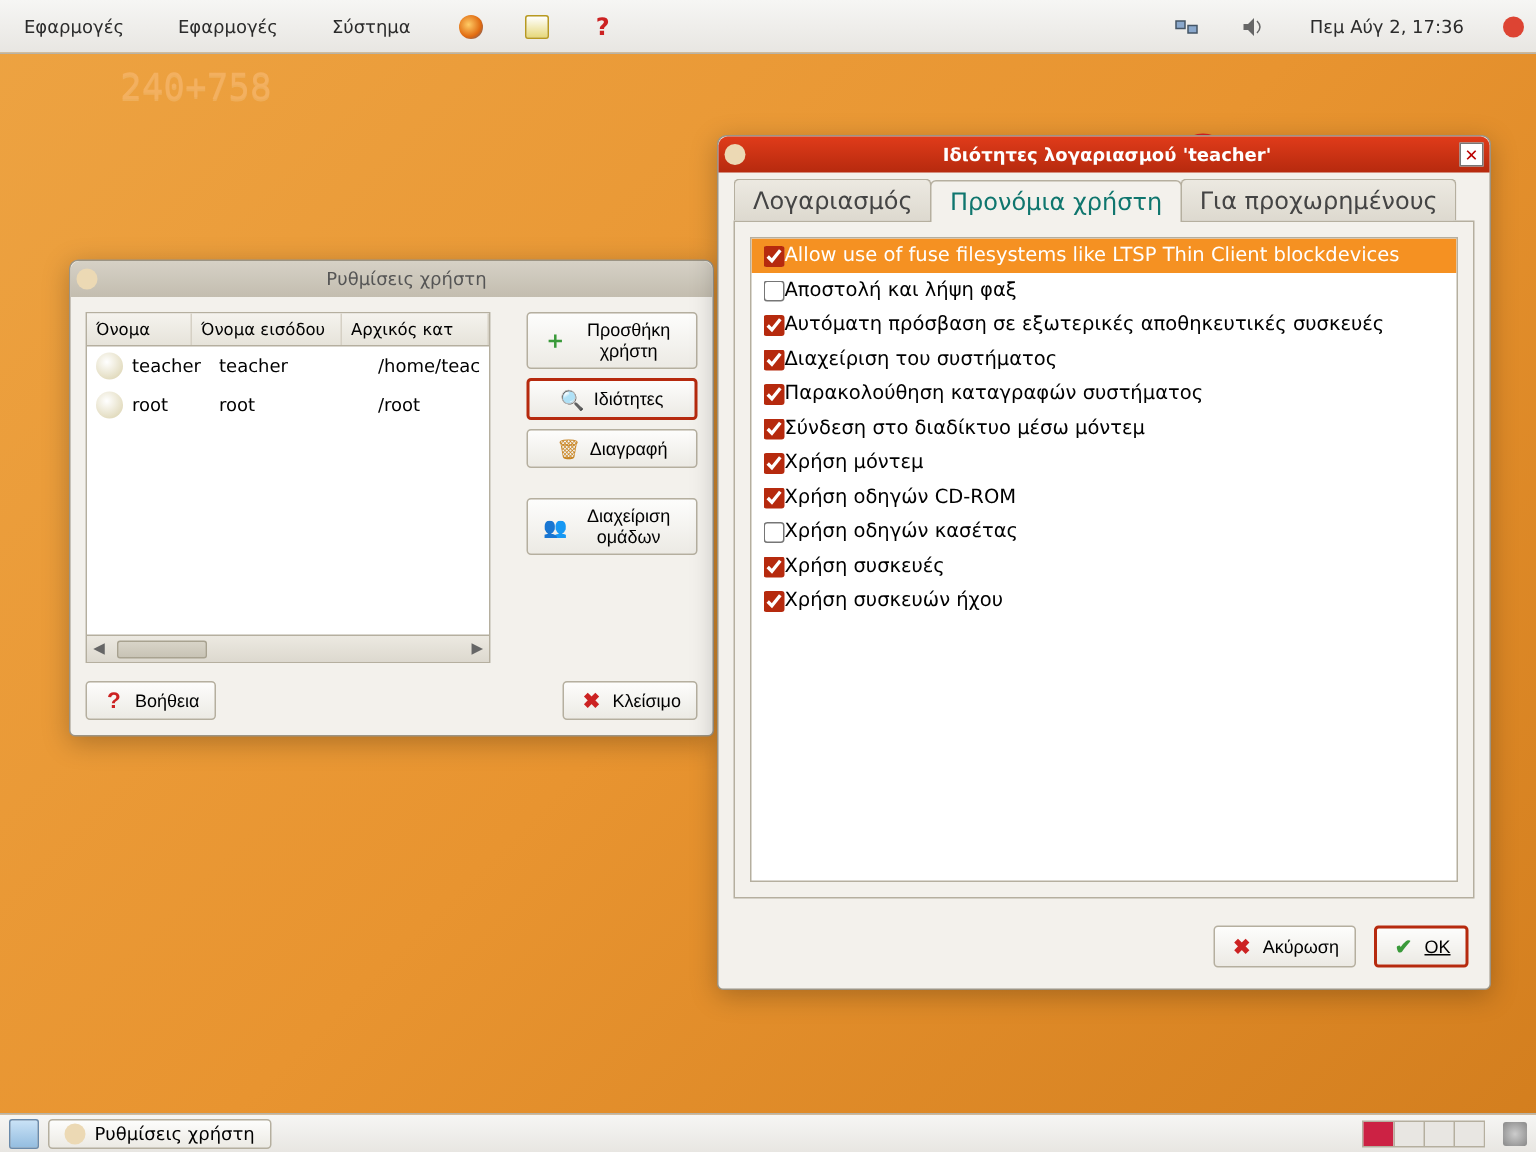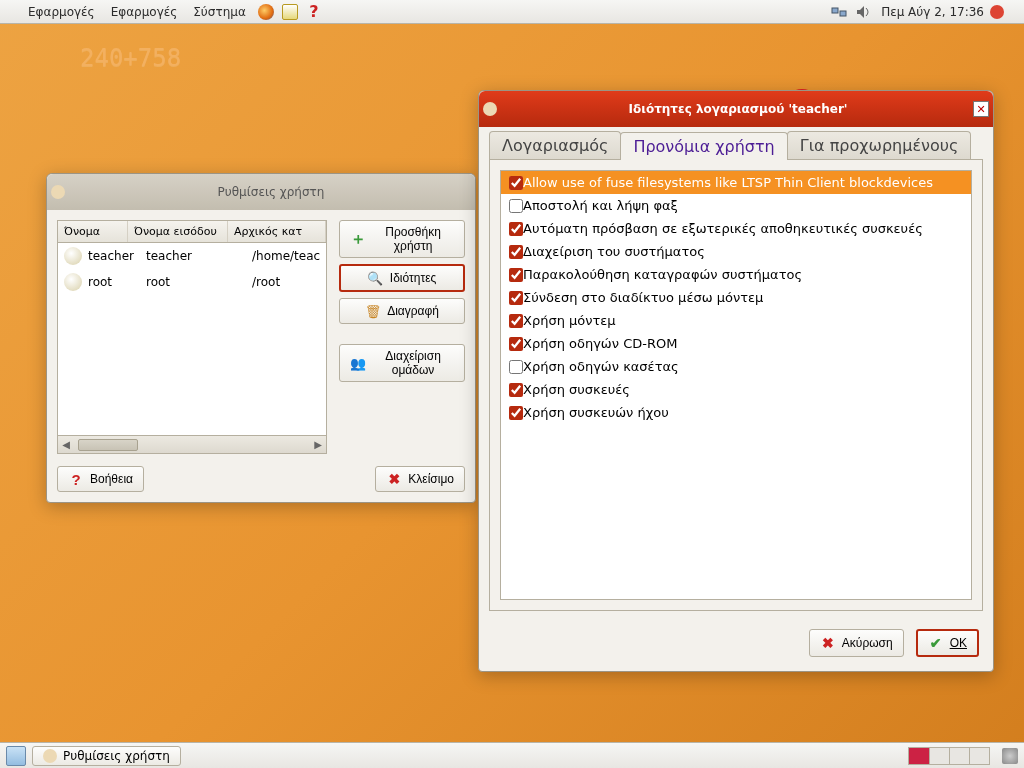--- a/index.html
+++ b/index.html
@@ -6,26 +6,26 @@
 body {
   font-family: "DejaVu Sans", sans-serif;
   font-size: 12px;
   width: 1024px; height: 768px;
   background: linear-gradient(135deg, #eda342 0%, #e89430 50%, #d37e1e 100%);
   overflow: hidden;
   position: relative;
 }
 
 .top-panel {
-  height: 24px;
+  height: 36px;
   background: linear-gradient(#f6f6f4, #e8e6e2);
   border-bottom: 1px solid #b8b4a8;
   display: flex; align-items: center;
-  padding: 0 20px;
-  font-size: 12px; color: #2b2b2b;
+  padding: 0 8px;
+  font-size: 12px; color: #2b2b2b; gap: 20px;
 }
 .top-panel .menu-item { padding: 2px 8px; cursor: pointer; }
 .top-panel .spacer { flex: 1; }
 .top-panel .tray-icon { width: 18px; height: 18px; margin: 0 3px; display: inline-flex; align-items: center; justify-content: center; }
 .top-panel .firefox-icon { width:16px;height:16px;border-radius:50%;background:radial-gradient(circle at 40% 40%,#ffcc66,#e06a10 60%,#3b5998 100%); }
 .top-panel .mail-icon { width:16px;height:16px;background:linear-gradient(#fff,#e6d87a);border:1px solid #b89a20;border-radius:2px; }
 .top-panel .q-icon { color:#c22; font-weight:bold; font-size:16px; }
 .top-panel .net-icon svg, .top-panel .vol-icon svg { width:16px;height:16px; }
 .top-panel .clock { margin-left: 6px; }
 .top-panel .ubuntu-circle { width:14px;height:14px;border-radius:50%;background:#d43;margin-left:6px; }
@@ -38,21 +38,21 @@
 .edubuntu-logo .txt b { color:#d22; font-weight:700; }
 
 
 .window {
   position: absolute;
   background: #f3f1ec;
   border: 1px solid #9c9484;
   border-radius: 6px 6px 4px 4px;
   box-shadow: 0 4px 18px rgba(0,0,0,.25);
 }
-.titlebar { height:36px; display:flex; align-items:center; padding:0 4px; border-radius:6px 6px 0 0; font-size:12px; }
+.titlebar { height:24px; display:flex; align-items:center; padding:0 4px; border-radius:6px 6px 0 0; font-size:12px; }
 .titlebar.inactive { background:linear-gradient(#d6d1c6,#c3bdaf); color:#555; }
 .titlebar.active { background:linear-gradient(#e03b1a,#b62a0e); color:#fff; font-weight:bold; }
 .titlebar .app-icon { width:14px;height:14px;margin-right:6px;border-radius:50%;background:#ecd9b4;display:flex;align-items:center;justify-content:center; }
 .titlebar .title { flex:1; text-align:center; }
 .titlebar .close { width:16px;height:16px;background:#fff;border:1px solid #777;display:flex;align-items:center;justify-content:center;font-size:11px;color:#b00;cursor:pointer;font-weight:bold; }
 .titlebar.active .close { background:#fff; }
 .win-body { padding:10px; }
 
 
 .btn {
@@ -63,21 +63,21 @@
   font-size: 12px;
   display: inline-flex; align-items:center; gap:6px;
   cursor: pointer;
   min-height: 26px;
 }
 .btn.outlined { border: 2px solid #b62a0e; }
 .btn .ico { width:16px;height:16px;display:inline-flex;align-items:center;justify-content:center; }
 
 
 #users-window { left:46px; top:173px; width:430px; }
-#users-window .content { display:flex; gap:12px; }
+#users-window .content { display:flex; gap:24px; }
 #users-window .list { flex:1; border:1px solid #b5af9f; background:#fff; }
 #users-window .list-headers { display:flex; background:linear-gradient(#f5f3ee,#e6e3da); border-bottom:1px solid #b5af9f; font-size:11px; }
 #users-window .list-headers > div { padding:4px 6px; border-right:1px solid #d5d0c4; }
 #users-window .col-name { width:70px; }
 #users-window .col-login { width:100px; }
 #users-window .col-home { flex:1; }
 #users-window .row { display:flex; padding:4px 6px; align-items:center; gap:6px; }
 #users-window .row .uicon{width:18px;height:18px;border-radius:50%;background:radial-gradient(circle at 40% 35%,#fff,#d8cfa8);}
 #users-window .actions { width:148px; display:flex; flex-direction:column; gap:6px; }
 #users-window .actions .btn { justify-content:center; }
@@ -90,21 +90,21 @@
 #props-window { left:478px; top:90px; width:516px; }
 .tabs { display:flex; margin-top:4px; padding:0 10px; }
 .tab {
   padding: 4px 12px;
   background: linear-gradient(#ece9e1,#ddd9cf);
   border:1px solid #b5af9f; border-bottom:none;
   border-radius:4px 4px 0 0;
   font-size:16px; color:#444; cursor:pointer;
   margin-right:-1px;
 }
-.tab.active { background:#f3f1ec; position:relative; top:1px; color:#4c1d95; }
+.tab.active { background:#f3f1ec; position:relative; top:1px; color:#0f766e; }
 .tab-panel {
   margin:0 10px 10px 10px;
   border:1px solid #b5af9f;
   padding:10px;
   background:#f3f1ec;
 }
 .privs { background:#fff; border:1px solid #b5af9f; height:430px; overflow:auto; }
 .priv-row { display:flex; align-items:center; gap:0; padding:4px 8px; font-size:13px; }
 .priv-row.selected { background:#f59122; color:#fff; }
 .priv-row input[type=checkbox]{ width:14px;height:14px;accent-color:#b62a0e; }

